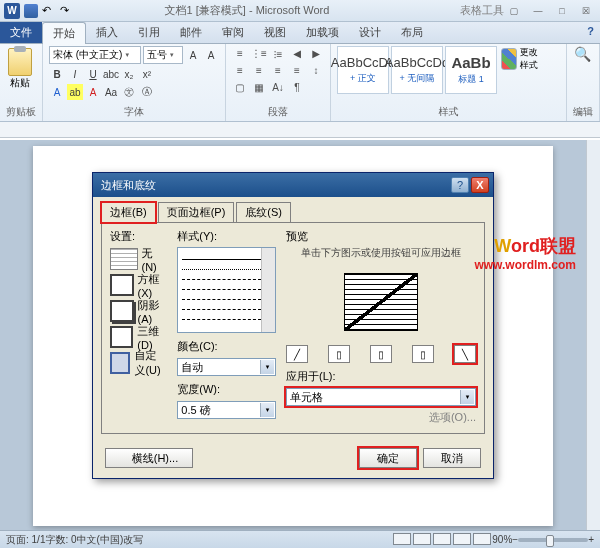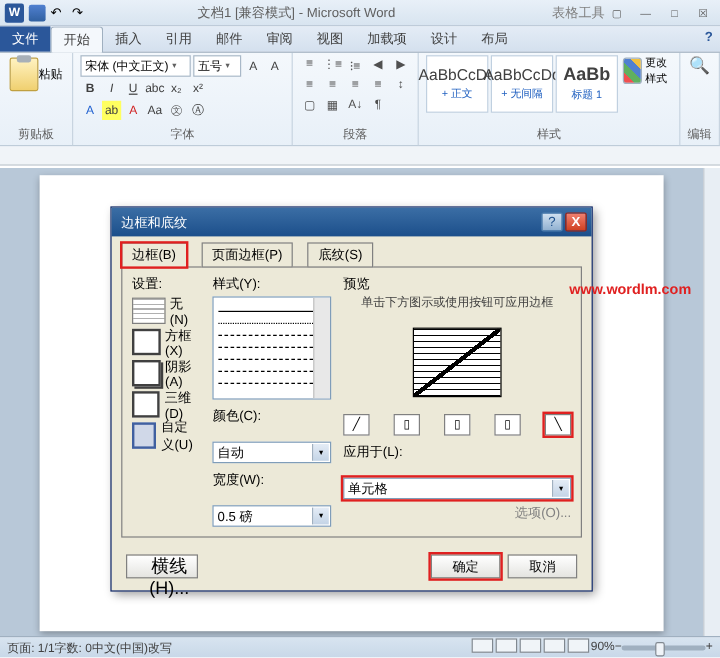--- a/index.html
+++ b/index.html
@@ -20,21 +20,21 @@
 .tab { padding: 3px 10px; font-size: 11px; color: #404040; cursor: default; }
 .tab.file { background: #2b579a; color: #fff; height: 100%; display: flex; align-items: center; }
 .tab.active { background: #f4f8fc; border: 1px solid #a0b0c0; border-bottom: none; border-radius: 3px 3px 0 0; }
 .help-icon { position: absolute; right: 6px; top: 3px; color: #2b579a; font-weight: bold; }
 
 
 .ribbon { height: 78px; background: linear-gradient(#f4f8fc,#e8f0f8); border-bottom: 1px solid #b0c0d0; display: flex; font-size: 10px; }
 .group { border-right: 1px solid #c8d4e0; padding: 2px 6px 0 6px; display: flex; flex-direction: column; justify-content: space-between; }
 .group-label { text-align: center; color: #606060; font-size: 10px; padding-bottom: 2px; }
 .group-body { flex: 1; display: flex; align-items: flex-start; gap: 4px; }
-.paste { display: flex; align-items: center; padding: 2px; }
+.paste { display: flex; flex-direction: column; align-items: center; padding: 2px; }
 .paste-icon { width: 24px; height: 28px; background: linear-gradient(#fff2c0,#f0d070); border: 1px solid #c0a040; border-radius: 2px; position: relative; }
 .paste-icon::after { content:""; position:absolute; top:-3px; left:5px; width:12px; height:6px; background:#a8b0b8; border-radius:2px; }
 .font-rows { display: flex; flex-direction: column; gap: 2px; }
 .font-row { display: flex; gap: 2px; align-items: center; }
 .combo { height: 18px; border: 1px solid #a8b8c8; background: #fff; display: flex; align-items: center; padding: 0 3px; font-size: 10px; }
 .combo .arrow { margin-left: 3px; font-size: 7px; color: #606060; }
 .btn-s { width: 16px; height: 16px; display: flex; align-items: center; justify-content: center; color: #404040; }
 .para-rows { display: flex; flex-direction: column; gap: 2px; }
 .para-row { display: flex; gap: 3px; }
 .para-row span { width: 16px; height: 15px; display: flex; align-items: center; justify-content: center; color: #505050; font-size: 10px; }
@@ -59,54 +59,54 @@
 .zoom-slider { width: 70px; height: 4px; background: #a0b0c0; position: relative; border-radius: 2px; }
 .zoom-slider::after { content:""; position:absolute; left:40%; top:-3px; width:6px; height:10px; background:#f0f4f8; border:1px solid #808890; border-radius:2px; }
 
 
 .dialog { position: absolute; left: 92px; top: 172px; width: 402px; background: #ece9d8; border: 1px solid #0a246a; box-shadow: 3px 3px 8px rgba(0,0,0,.4); }
 .dlg-title { height: 24px; background: linear-gradient(#3b6ea5,#1c4f8b); color: #fff; display: flex; align-items: center; padding: 0 4px; font-size: 11px; }
 .dlg-title .txt { flex: 1; padding-left: 4px; }
 .dlg-help, .dlg-close { width: 18px; height: 16px; display: flex; align-items: center; justify-content: center; font-size: 11px; margin-left: 2px; border-radius: 2px; }
 .dlg-help { background: linear-gradient(#d0e0f0,#90b0d0); color: #1c4f8b; border: 1px solid #5080b0; }
 .dlg-close { background: linear-gradient(#f08070,#d04020); color: #fff; border: 1px solid #a02010; font-weight: bold; }
-.dlg-tabs { display: flex; padding: 4px 8px 0 8px; gap: 12px; }
+.dlg-tabs { display: flex; padding: 4px 8px 0 8px; gap: 2px; }
 .dlg-tab { padding: 2px 8px; border: 1px solid #808080; background: #ece9d8; font-size: 11px; position: relative; top: 1px; }
 .dlg-tab.active { background: #ece9d8; border-bottom: 1px solid #ece9d8; z-index: 2; }
 .dlg-tab.highlight { outline: 2px solid #e02020; outline-offset: -1px; }
 .dlg-body { margin: 0 8px 8px 8px; border: 1px solid #808080; padding: 6px 8px 8px 8px; background: #ece9d8; display: flex; gap: 10px; min-height: 190px; }
 .col-settings { width: 72px; }
 .col-settings .hdr, .col-style .hdr, .col-preview .hdr { font-size: 11px; margin-bottom: 3px; }
 .setting-item { display: flex; align-items: center; gap: 4px; margin-bottom: 2px; height: 24px; }
 .setting-icon { width: 28px; height: 22px; border: 1px solid #808080; background: #fff; display: flex; align-items: center; justify-content: center; }
 .setting-icon.none { background: repeating-linear-gradient(#b0b0b0 0 1px,#fff 1px 4px); }
 .setting-icon.box { background:#fff; border:2px solid #404040; }
 .setting-icon.shadow { background:#fff; border:2px solid #404040; box-shadow:2px 2px 0 #404040; }
 .col-style { width: 124px; }
 .style-list { height: 86px; border: 1px solid #7f9db9; background: #fff; overflow: hidden; padding: 2px 14px 2px 4px; position: relative; }
 .style-list .line { height: 10px; border-bottom: 1px solid #000; }
 .style-list .line.dashed { border-bottom: 1px dashed #000; }
 .style-list .line.dotted { border-bottom: 1px dotted #000; }
 .style-list .line.dashdot { border-bottom-style: dashed; }
 .style-list .sel { position:absolute; right:0; top:0; bottom:0; width:14px; background:#e8e8e8; border-left:1px solid #c0c0c0; }
-.dd { height: 18px; border: 1px solid #7f9db9; background: #fff; display: flex; align-items: center; padding: 0 3px; font-size: 11px; margin-top: 14px; position: relative; }
+.dd { height: 18px; border: 1px solid #7f9db9; background: #fff; display: flex; align-items: center; padding: 0 3px; font-size: 11px; margin-top: 4px; position: relative; }
 .dd .arrow { position: absolute; right: 1px; top: 1px; bottom: 1px; width: 14px; background: linear-gradient(#e4ecf6,#c4d4e6); border-left: 1px solid #a0b0c0; display: flex; align-items: center; justify-content: center; font-size: 7px; }
 .col-preview { flex: 1; }
 .preview-hint { font-size: 10px; text-align: center; color: #404040; line-height: 1.2; margin-bottom: 4px; }
 .preview-box { height: 78px; display: flex; align-items: center; justify-content: center; position: relative; }
 .preview-cell { width: 74px; height: 58px; border: 1px solid #000; background: repeating-linear-gradient(#000 0 1px,#fff 1px 5px); position: relative; }
 .preview-cell::after { content:""; position:absolute; inset:0; background: linear-gradient(to bottom right, transparent 48%,#000 48% 52%,transparent 52%); }
 .preview-side-btns { display: flex; gap: 20px; justify-content: center; margin-top: 4px; }
 .pv-btn { width: 22px; height: 18px; border: 1px solid #808080; background: #fff; display: flex; align-items: center; justify-content: center; font-size: 10px; }
 .pv-btn.hl { outline: 2px solid #e02020; }
 .apply-row { margin-top: 6px; }
 .apply-row .dd { outline: 2px solid #e02020; }
 .options-link { text-align: right; font-size: 11px; color: #808080; margin-top: 4px; }
 .dlg-footer { display: flex; padding: 6px 12px 10px 12px; align-items: center; }
-.dlg-footer .hline-btn { width: 60px; height: 20px; border: 1px solid #808080; background: linear-gradient(#fff,#e4e4e0); font-size: 15px; padding-left: 12px; }
+.dlg-footer .hline-btn { width: 88px; height: 20px; border: 1px solid #808080; background: linear-gradient(#fff,#e4e4e0); font-size: 11px; padding-left: 12px; }
 .dlg-footer .spacer { flex: 1; }
 .dlg-btn { width: 58px; height: 20px; border: 1px solid #808080; background: linear-gradient(#fff,#e4e4e0); font-size: 11px; margin-left: 6px; }
 .dlg-btn.ok { outline: 2px solid #e02020; }
 
 
 .watermark { position: absolute; right: 24px; top: 234px; text-align: right; font-weight: bold; pointer-events: none; }
 .watermark .l1 { font-size: 18px; }
 .watermark .l1 .o { color: #e0a000; }
 .watermark .l1 .rd { color: #e02020; }
 .watermark .l1 .cn { color: #e02020; }
@@ -344,20 +344,21 @@
   </div>
   <div class="dlg-footer">
     <button class="hline-btn">横线(H)...</button>
     <div class="spacer"></div>
     <button class="dlg-btn ok">确定</button>
     <button class="dlg-btn">取消</button>
   </div>
 </div>
 
 <div class="watermark">
+  <div class="l1"><span class="o">W</span><span class="rd">ord</span><span class="cn">联盟</span></div>
   <div class="l2">www.wordlm.com</div>
 </div>
 
 <div class="status">
   <span>页面: 1/1</span>
   <span>字数: 0</span>
   <span>中文(中国)</span>
   <span>改写</span>
   <div class="spacer"></div>
   <div class="view-btns"><span></span><span></span><span></span><span></span><span></span></div>

